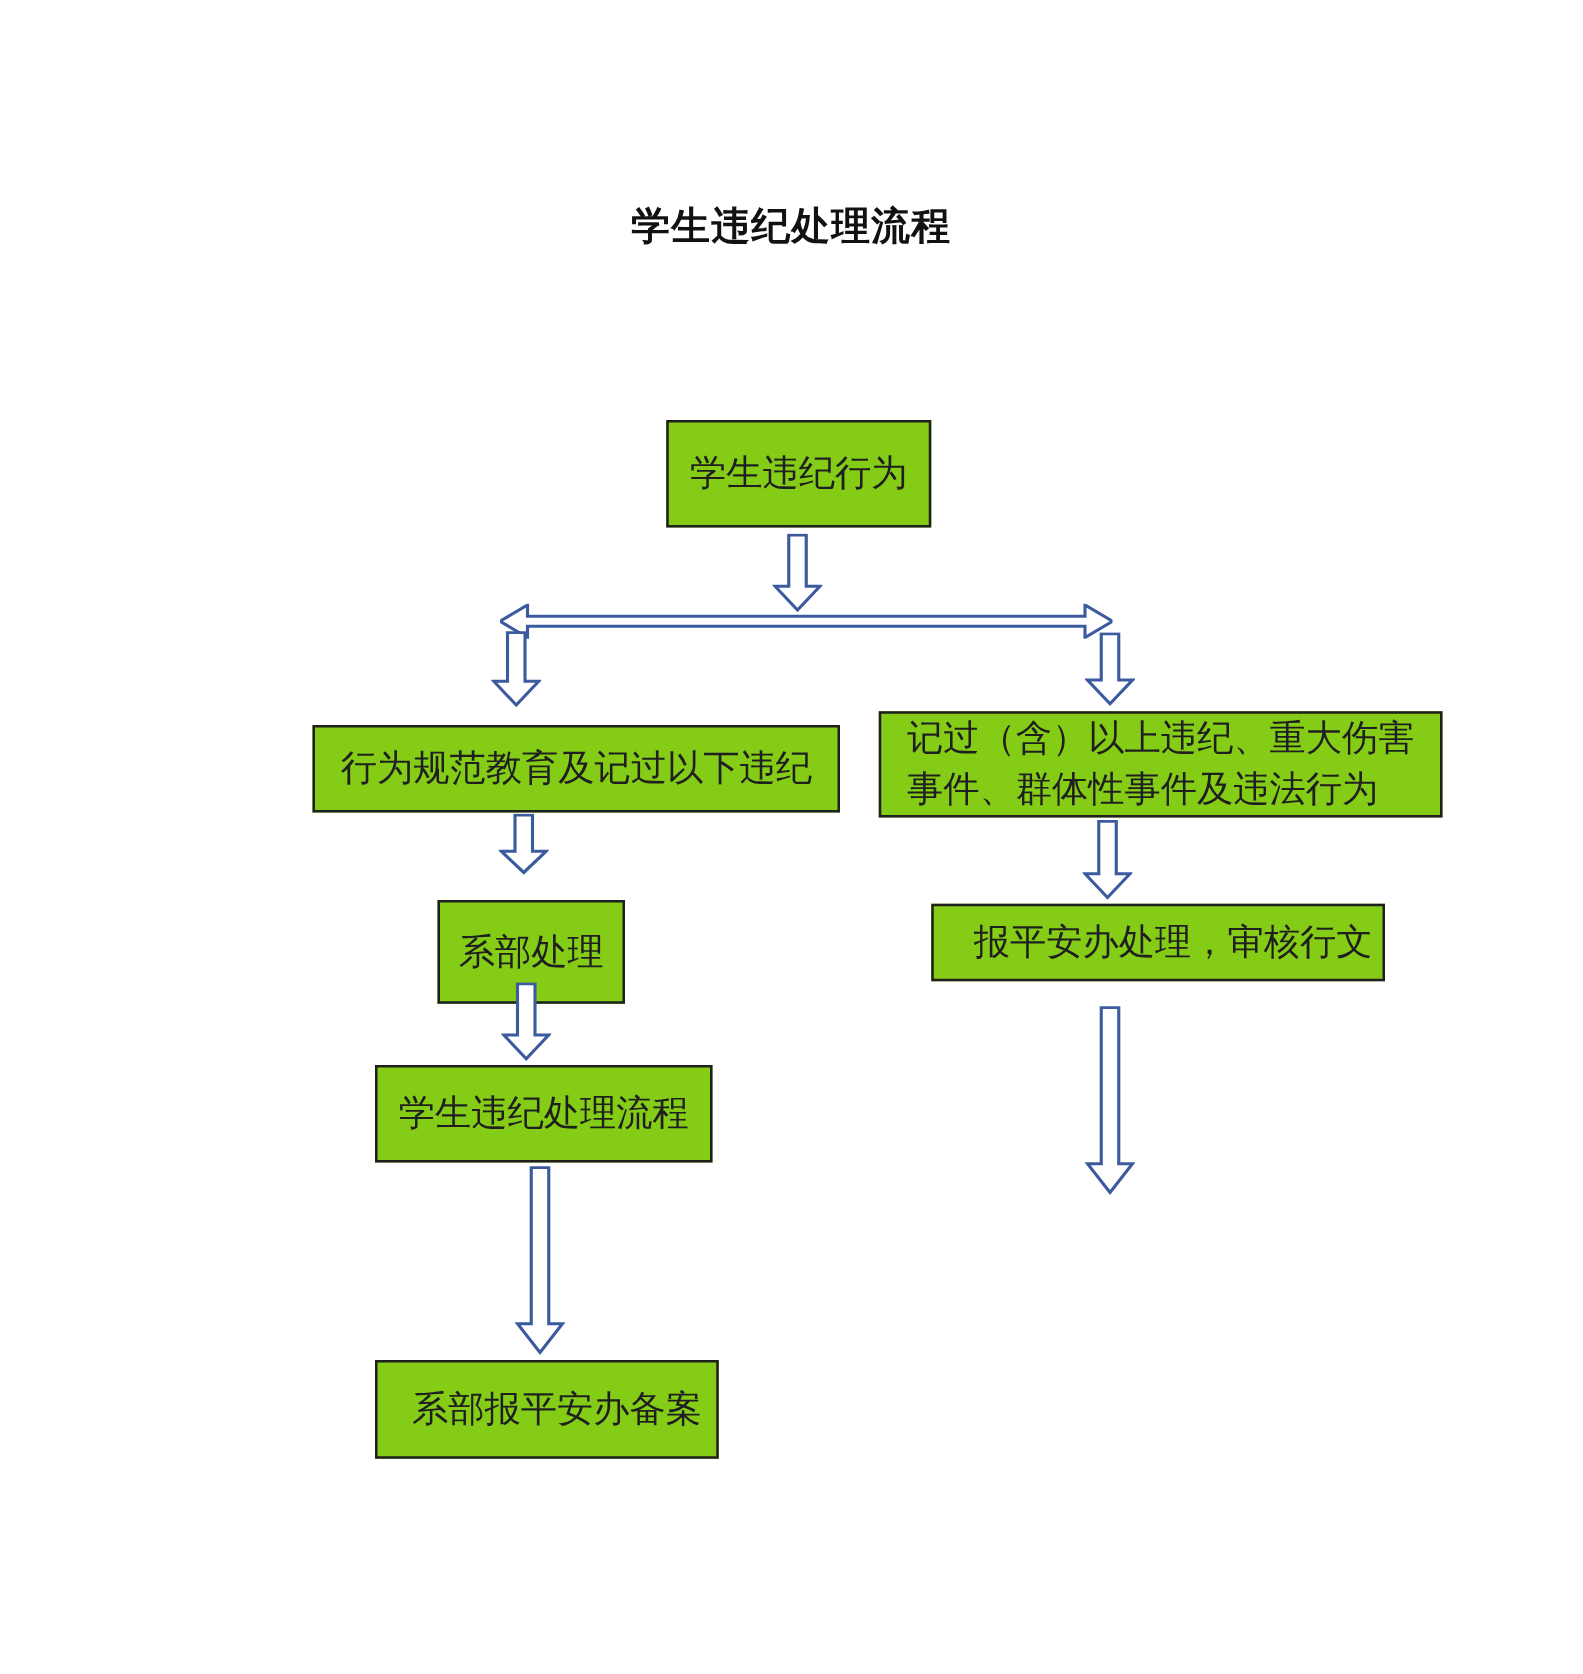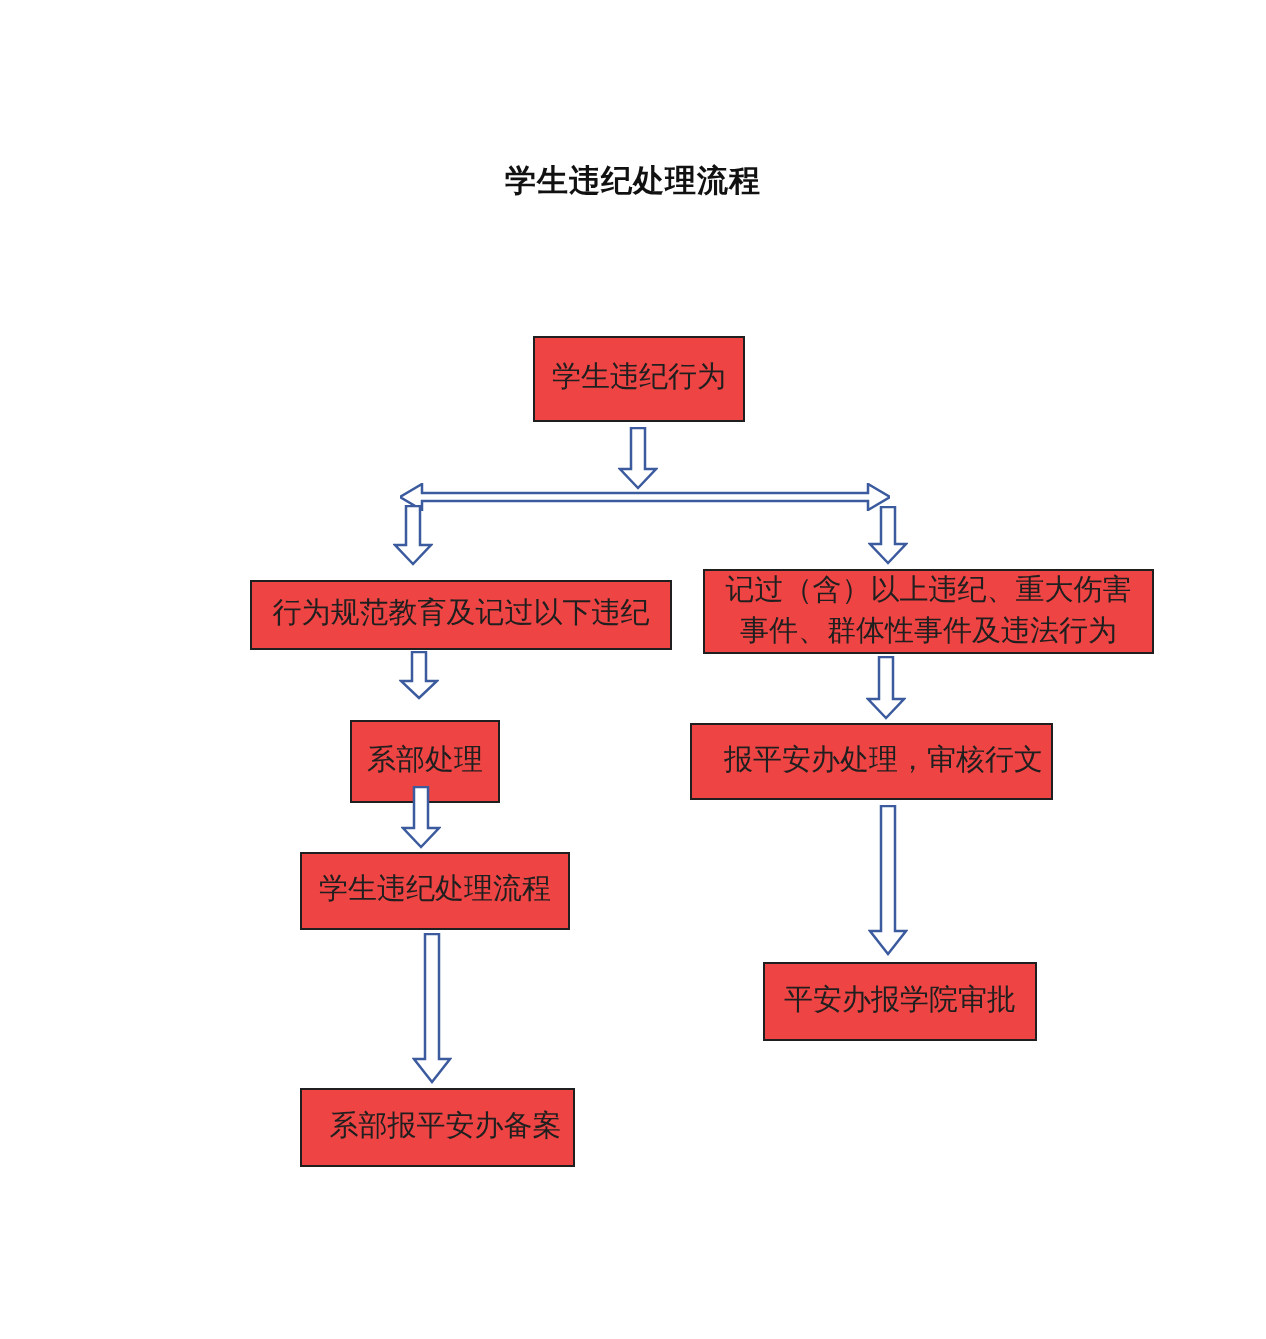--- a/index.html
+++ b/index.html
@@ -28,41 +28,39 @@
     font-family: "Liberation Sans", "DejaVu Sans", sans-serif;
     font-weight: 700;
     font-size: 31px;
     letter-spacing: 1px;
     color: #111;
   }
 
   .node {
     position: absolute;
     border: 2px solid var(--box-border);
-    background: #ef4444;
+    background: #84cc16;
     display: flex;
     align-items: center;
     justify-content: center;
-    text-align: center;
     font-size: 29px;
     line-height: 42px;
     color: var(--text);
-    font-family: Liberation Mono, monospace;
   }
 
   .node .line { display: block; }
 
   
   .n-start          { left: 533px; top: 336px;  width: 212px; height: 86px; }
   .n-left-branch    { left: 250px; top: 580px;  width: 422px; height: 70px; font-size: 29px; }
   .n-right-branch   { left: 703px; top: 569px;  width: 451px; height: 85px; font-size: 29px; line-height: 41px; }
   .n-dept-handle    { left: 350px; top: 700px;  width: 150px; height: 83px; margin-top: 20px; }
   .n-dept-opinion   { left: 300px; top: 852px;  width: 270px; height: 78px; }
   .n-dept-file      { left: 300px; top: 1088px; width: 275px; height: 79px; padding-left: 16px; }
-  .n-pingan-handle  { left: 690px; top: 723px;  width: 363px; height: 77px; padding-left: 24px; }
+  .n-pingan-handle  { left: 745px; top: 723px;  width: 363px; height: 62px; padding-left: 24px; }
   .n-pingan-approve { left: 763px; top: 962px;  width: 274px; height: 79px; }
 
   .connector { position: absolute; }
   .connector svg { display: block; }
   .connector polygon { fill: #ffffff; stroke: var(--arrow); stroke-width: 2.5; stroke-linejoin: miter; }
 
   .c-start-down   { left: 618px; top: 427px; }
   .c-split        { left: 400px; top: 483px; }
   .c-split-left   { left: 393px; top: 505px; }
   .c-split-right  { left: 868px; top: 506px; }
@@ -103,23 +101,20 @@
   </div>
 
   <div class="node n-dept-file">
     <span class="line">系部报平安办备案</span>
   </div>
 
   <div class="node n-pingan-handle">
     <span class="line">报平安办处理，审核行文</span>
   </div>
 
-  <div class="node n-pingan-approve">
-    <span class="line">平安办报学院审批</span>
-  </div>
 
   <div class="connector c-start-down">
     <svg width="40" height="63" viewBox="0 0 40 63">
       <polygon points="13,1 27,1 27,42 38,42 20,61 2,42 13,42"></polygon>
     </svg>
   </div>
 
   <div class="connector c-split">
     <svg width="490" height="28" viewBox="0 0 490 28">
       <polygon points="0,14 22,1 22,10 468,10 468,1 490,14 468,27 468,18 22,18 22,27"></polygon>

